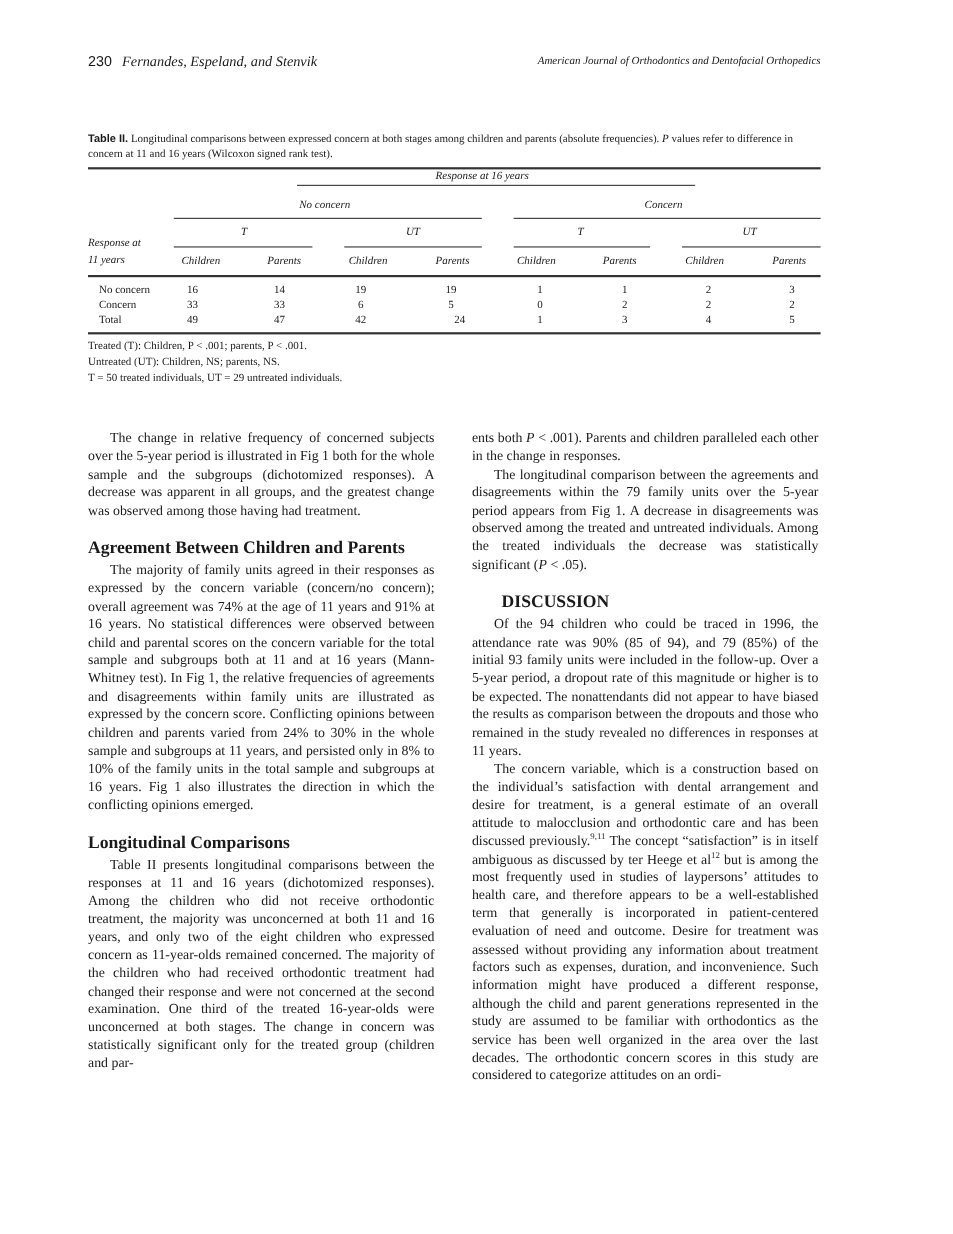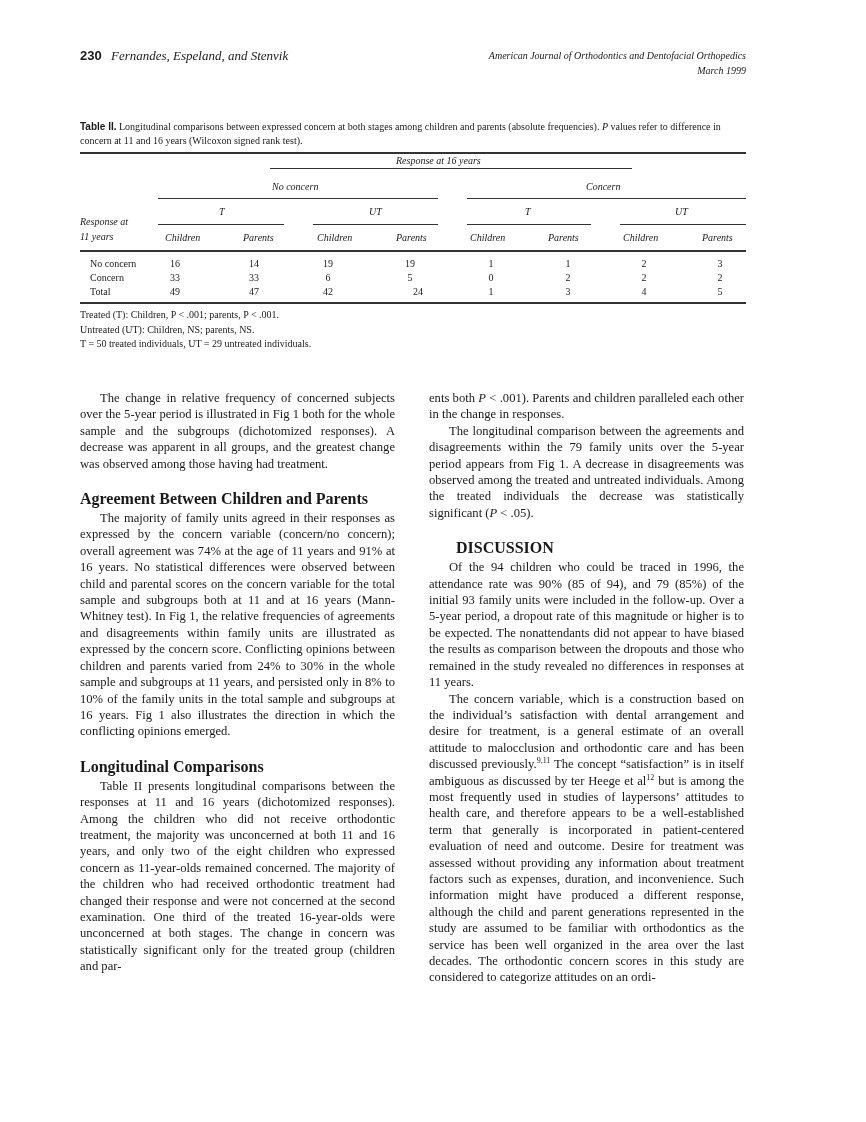--- a/index.html
+++ b/index.html
@@ -2,21 +2,21 @@
 <html><head>
   <meta charset="utf-8">
   <style>
     html, body { margin: 0; padding: 0; background: #ffffff; }
     body { width: 866px; height: 1122px; position: relative; overflow: hidden;
            font-family: "Liberation Serif", serif; color: #1a1a1a; }
     .abs { position: absolute; }
 
     
     .rh-left { left: 80px; top: 48px; font-size: 13px; white-space: nowrap; }
-    .rh-left .pg { font-family: "Liberation Sans", sans-serif; font-weight: bold; font-size: 13px; margin-right: 6px; }
+    .rh-left .pg { font-family: "Liberation Sans", sans-serif; font-weight: normal; font-size: 13px; margin-right: 6px; }
     .rh-left .au { font-style: italic; }
     .rh-right { right: 120px; top: 48px; font-size: 10px; font-style: italic; text-align: right; line-height: 15px; }
 
     
     .caption { left: 80px; top: 120px; width: 668px; font-size: 10px; line-height: 13.5px; }
     .caption .lbl { font-family: "Liberation Sans", sans-serif; font-weight: bold; font-size: 10px; }
 
     
     .rule { position: absolute; background: #333; height: 1px; }
     .rule.thick { height: 1.6px; background: #333; }
@@ -38,21 +38,20 @@
   </style>
 </head>
 <body>
 
 <div class="abs rh-left">
   <span class="pg">230</span>
   <span class="au">Fernandes, Espeland, and Stenvik</span>
 </div>
 <div class="abs rh-right">
   <div>American Journal of Orthodontics and Dentofacial Orthopedics</div>
-  <div>March 1999</div>
 </div>
 
 <div class="abs caption">
   <span class="lbl">Table II.</span><span> Longitudinal comparisons between expressed concern at both stages among children and parents (absolute frequencies). </span><i>P</i><span> values refer to difference in concern at 11 and 16 years (Wilcoxon signed rank test).</span>
 </div>
 
 <div class="rule thick" style="left:80px; top:152px; width:666px;"></div>
 <div class="th" style="left:396px; top:155px;">Response at 16 years</div>
 <div class="rule" style="left:270px; top:168px; width:362px;"></div>
 

